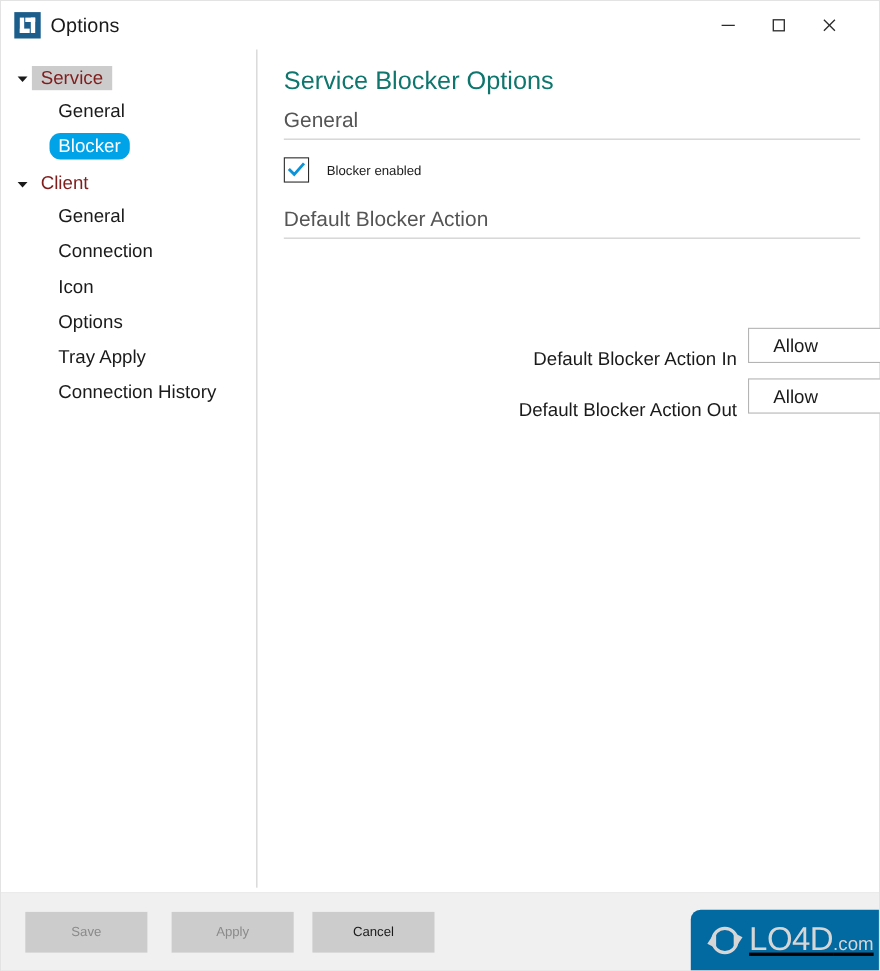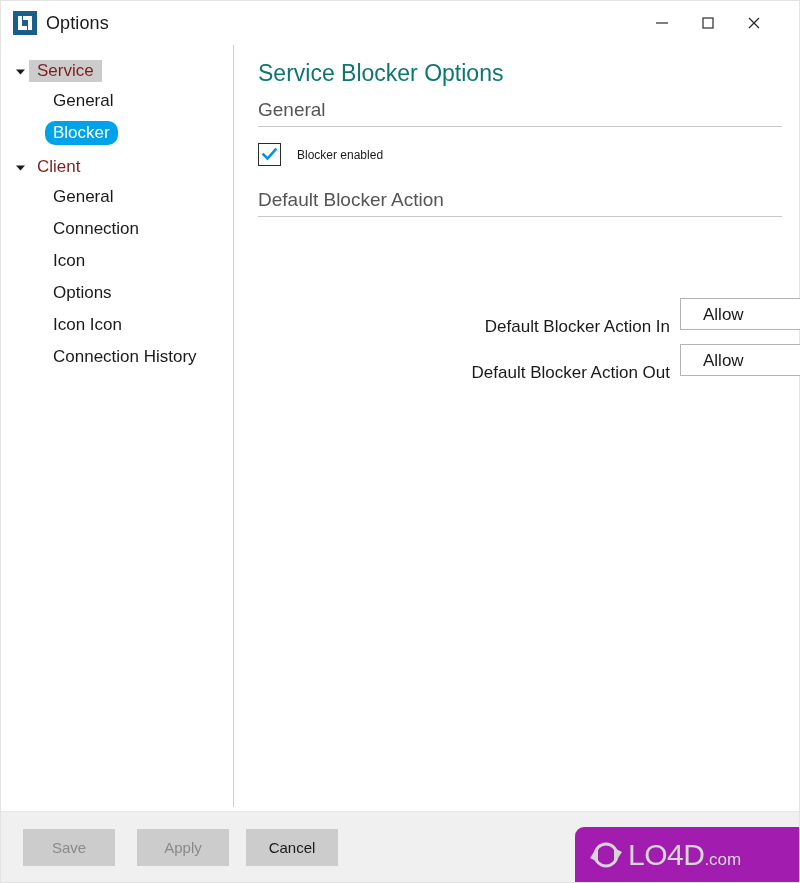--- a/index.html
+++ b/index.html
@@ -282,46 +282,47 @@
     flex: 0 0 70px;
     height: 70px;
     background: #f0f0f0;
     position: relative;
     display: flex;
     align-items: center;
     border-top: 1px solid #eaeaea;
   }
   .footer-btn {
     height: 37px;
-    width: 92px;
+    width: 111px;
     background: #cccccc;
     border: none;
     font-family: "Liberation Sans", sans-serif;
-    font-size: 15px;
+    font-size: 12px;
     color: #1a1a1a;
     padding: 0;
     cursor: default;
     line-height: 1;
   }
   .footer-btn.disabled { color: #8a8a8a; }
   #btn-save   { margin-left: 22px; }
   #btn-apply  { margin-left: 22px; }
   #btn-cancel { margin-left: 17px; }
 
   #watermark {
     position: absolute;
     right: 0;
     bottom: 0;
-    width: 224px;
+    width: 171px;
     height: 55px;
-    background: #a21caf;
+    background: #0369a1;
     border-top-left-radius: 9px;
     display: flex;
     align-items: center;
     overflow: hidden;
+    text-decoration: underline;
   }
   #watermark .wm-logo {
     margin-left: 11px;
     flex: 0 0 40px;
     display: flex;
     align-items: center;
   }
   #watermark .wm-logo svg { display: block; }
   #watermark .wm-text {
     font-size: 30px;
@@ -402,21 +403,21 @@
       <div class="tree-child-row">
         <span class="child-label">Connection</span>
       </div>
       <div class="tree-child-row">
         <span class="child-label">Icon</span>
       </div>
       <div class="tree-child-row">
         <span class="child-label">Options</span>
       </div>
       <div class="tree-child-row">
-        <span class="child-label">Icon Icon</span>
+        <span class="child-label">Tray Apply</span>
       </div>
       <div class="tree-child-row">
         <span class="child-label">Connection History</span>
       </div>
 
       <div id="sidebar-divider"></div>
     </div>
 
     <div id="main">
 

